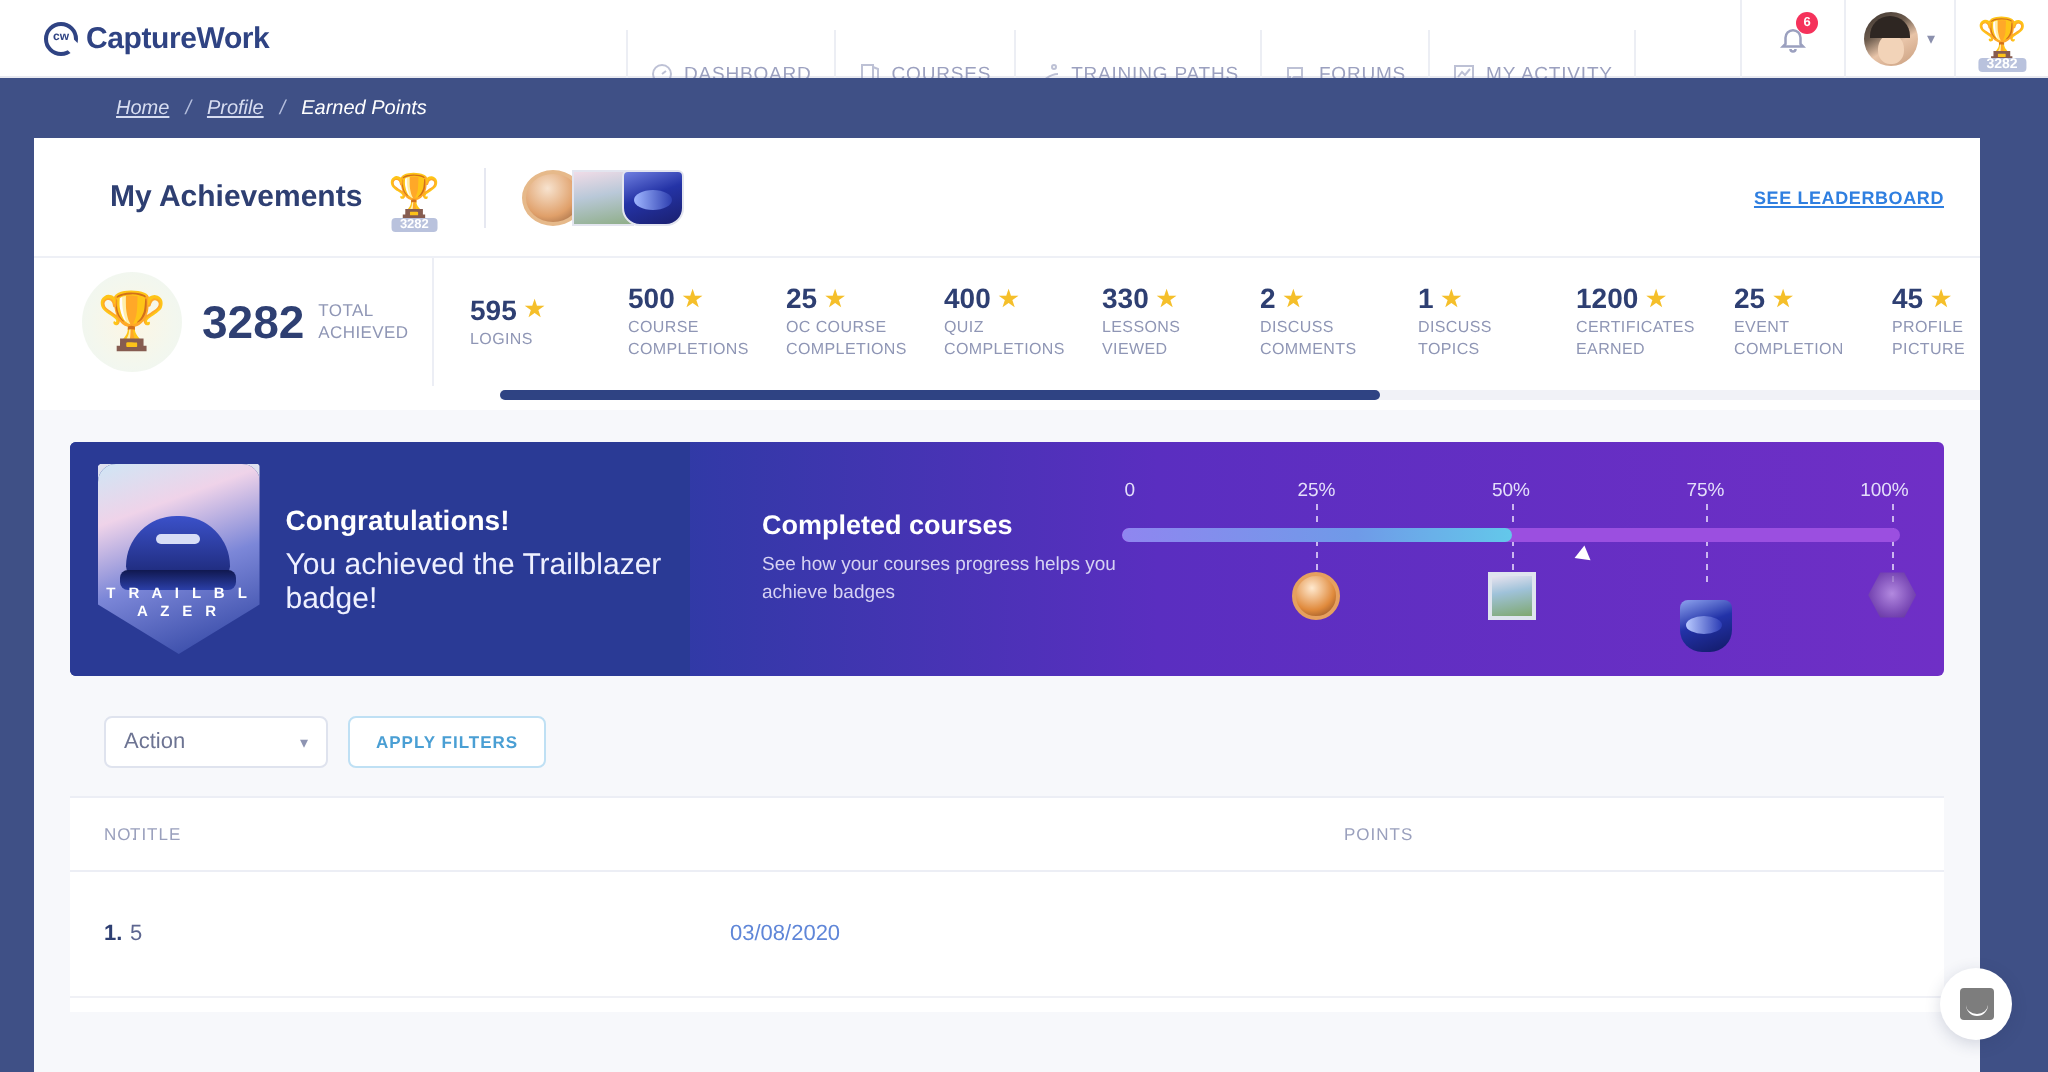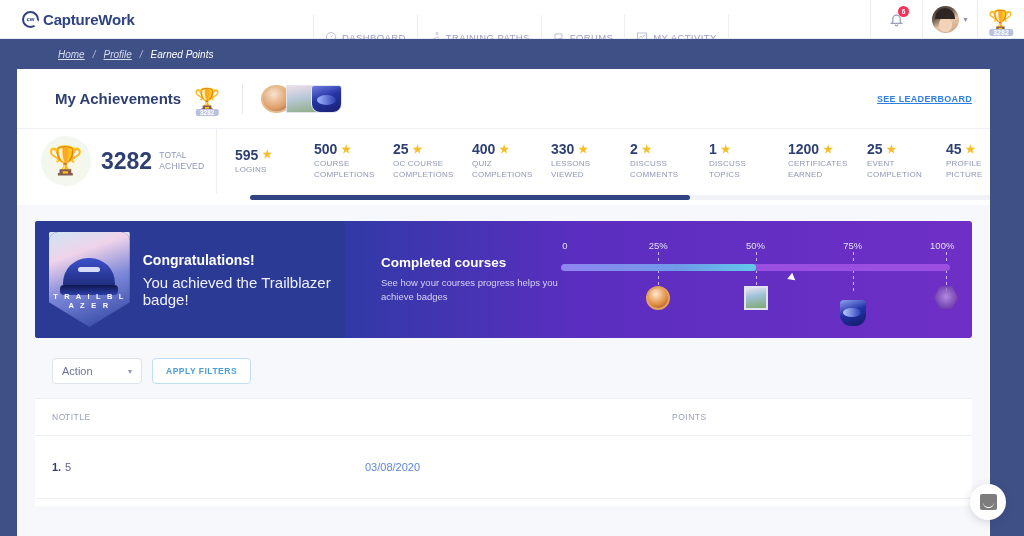--- a/index.html
+++ b/index.html
@@ -224,21 +224,21 @@
     clip-path:polygon(25% 3%,75% 3%,100% 50%,75% 97%,25% 97%,0 50%); opacity:.75;}
   .cursor{
     position:absolute;left:228px;top:34px;width:0;height:0;
     border-left:7px solid #fff; border-top:4px solid transparent; border-bottom:4px solid transparent;
     transform:rotate(38deg);
   }
 
   
   .filters{display:flex;align-items:center;gap:10px;padding:20px 18px 14px 35px;}
   .select{
-    width:90px;height:26px;border:1px solid #dfe3ee;border-radius:4px;background:#fff;
+    width:112px;height:26px;border:1px solid #dfe3ee;border-radius:4px;background:#fff;
     display:flex;align-items:center;padding:0 9px;font-size:11px;color:#6d7493;
   }
   .select .cv{margin-left:auto;font-size:8px;color:#8e94b2;}
   .apply{
     height:26px;border:1px solid #bfe0f4;border-radius:4px;background:#fff;
     display:flex;align-items:center;padding:0 13px;font-size:8.5px;font-weight:bold;
     color:#4a9fd4;letter-spacing:.5px;
   }
 
   
@@ -283,20 +283,27 @@
     <span class="logo-text">CaptureWork</span>
   </div>
 
   <div class="nav">
     <div class="nav-item">
       <svg class="nav-ico" viewBox="0 0 24 24" fill="none" stroke="#9ba0bf" stroke-width="2">
           <circle cx="12" cy="12" r="9"></circle>
           <path d="M12 12 L16 9"></path>
         </svg>
       <span>DASHBOARD</span>
+    </div>
+    <div class="nav-item">
+      <svg class="nav-ico" viewBox="0 0 24 24" fill="none" stroke="#9ba0bf" stroke-width="2">
+          <rect x="4" y="3" width="11" height="18"></rect>
+          <path d="M15 5 L20 7 L20 21 L15 19"></path>
+        </svg>
+      <span>COURSES</span>
     </div>
     <div class="nav-item">
       <svg class="nav-ico" viewBox="0 0 24 24" fill="none" stroke="#9ba0bf" stroke-width="2">
           <circle cx="16" cy="5" r="2"></circle>
           <path d="M3 19 C8 19 10 12 20 12"></path>
         </svg>
       <span>TRAINING PATHS</span>
     </div>
     <div class="nav-item">
       <svg class="nav-ico" viewBox="0 0 24 24" fill="none" stroke="#9ba0bf" stroke-width="2">

